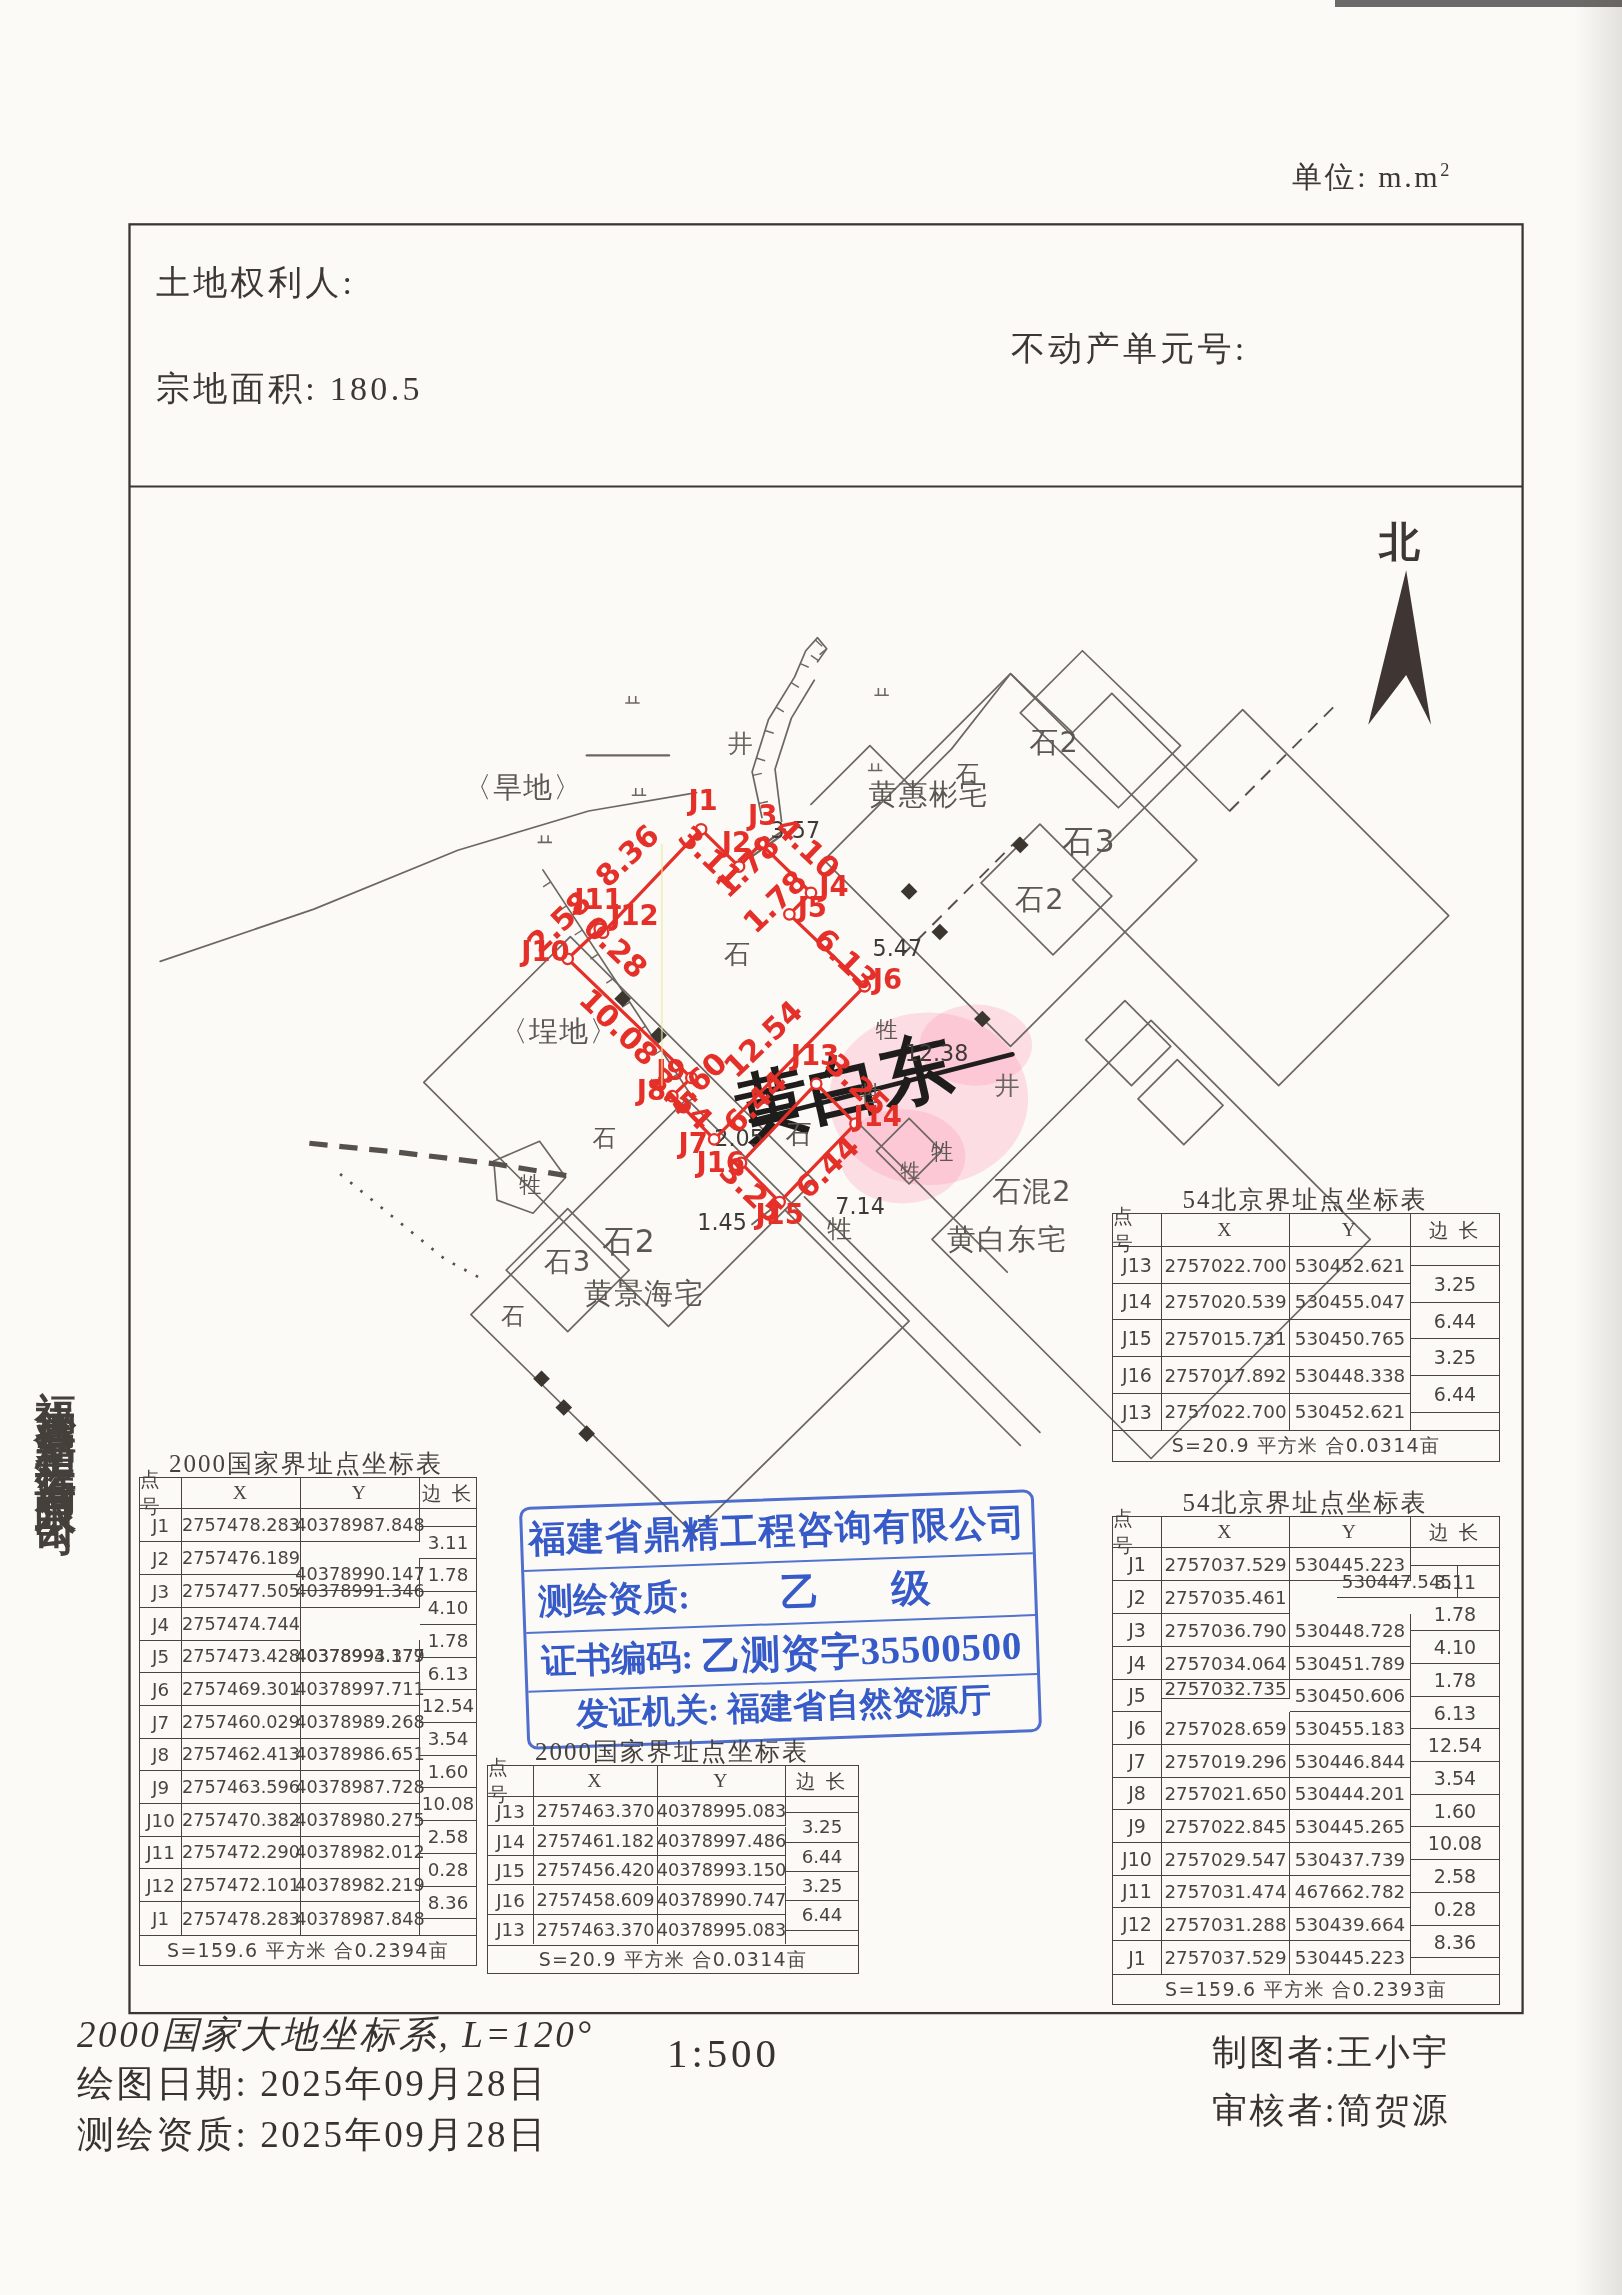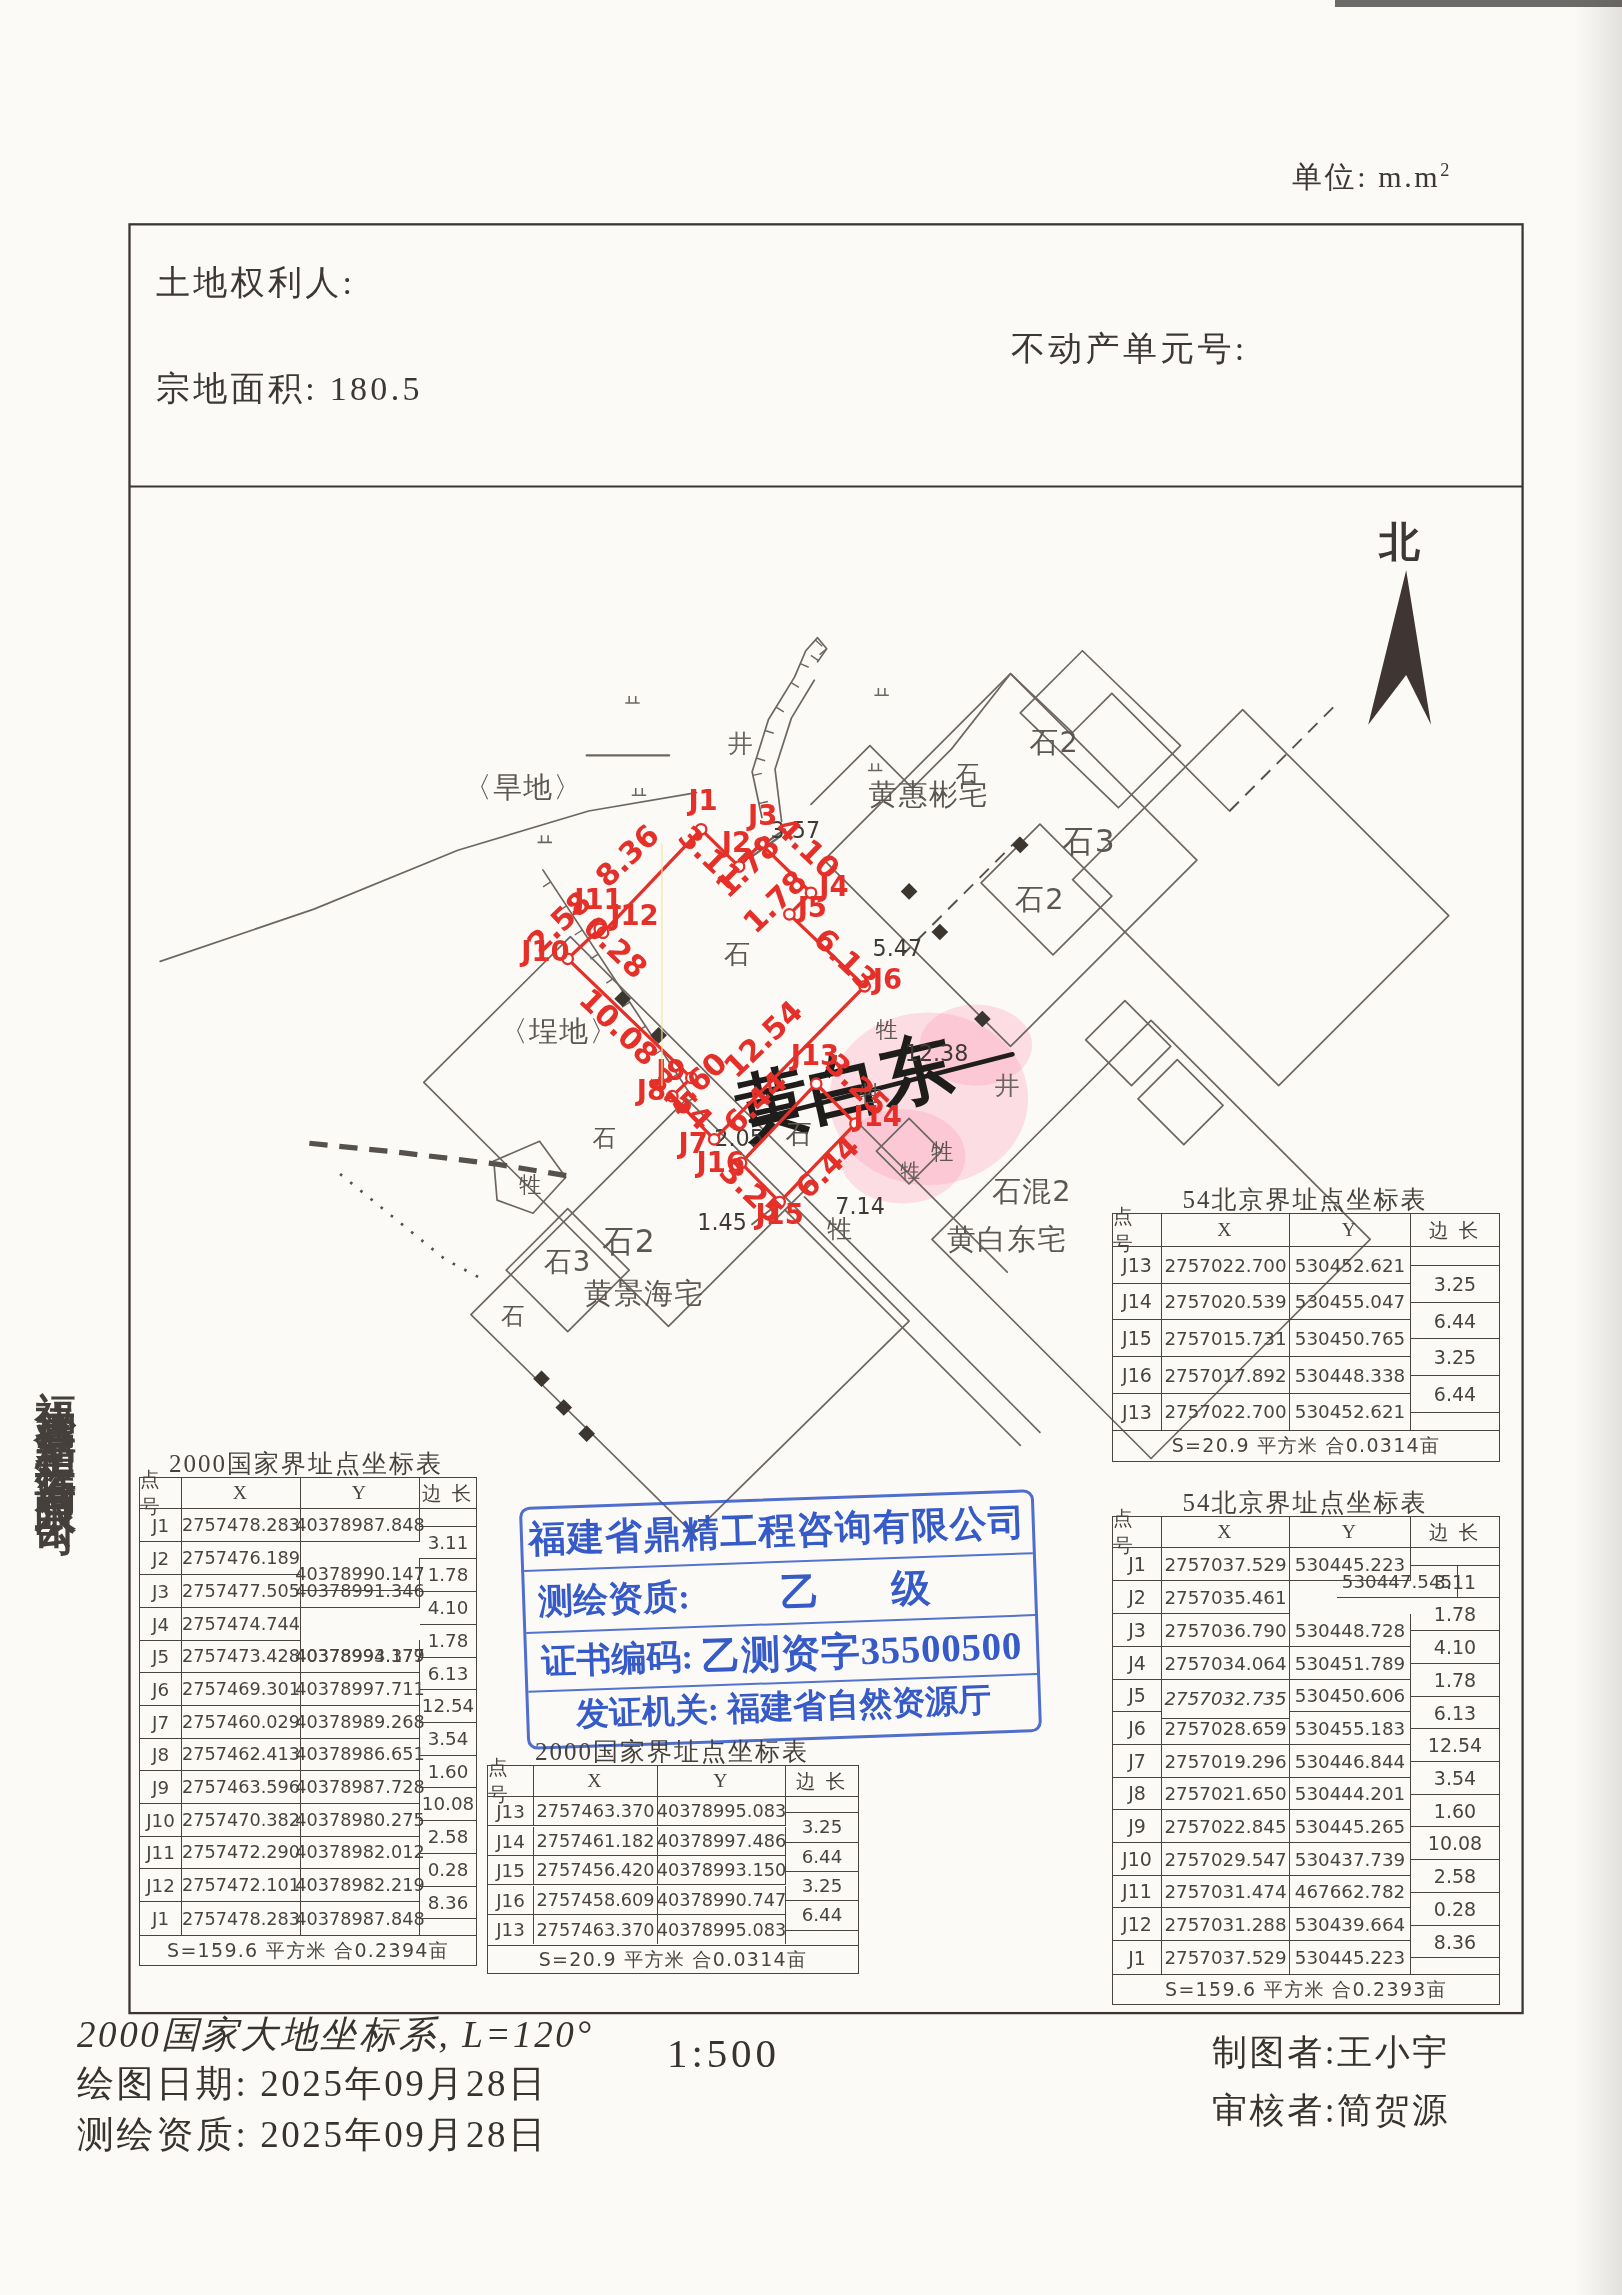--- a/index.html
+++ b/index.html
@@ -374,21 +374,21 @@
         <div class="cell" style="left: 0px; top: 64px; width: 49px; height: 33px; font-size: 19px; border-right: 1.3px solid rgb(74, 68, 63); border-bottom: 1.3px solid rgb(74, 68, 63);">J2</div>
         <div class="cell" style="left: 49px; top: 64px; width: 128px; height: 33px; font-size: 18.3px; border-right: 1.3px solid rgb(74, 68, 63); border-bottom: 1.3px solid rgb(74, 68, 63);">2757035.461</div>
         <div class="cell" style="left: 177px; top: 48px; width: 121px; height: 33px; font-size: 18.3px; border-right: 1.3px solid rgb(74, 68, 63); border-bottom: 1.3px solid rgb(74, 68, 63); margin-left: 47px;">530447.545</div>
         <div class="cell" style="left: 0px; top: 97px; width: 49px; height: 33px; font-size: 19px; border-right: 1.3px solid rgb(74, 68, 63); border-bottom: 1.3px solid rgb(74, 68, 63);">J3</div>
         <div class="cell" style="left: 49px; top: 97px; width: 128px; height: 33px; font-size: 18.3px; border-right: 1.3px solid rgb(74, 68, 63); border-bottom: 1.3px solid rgb(74, 68, 63);">2757036.790</div>
         <div class="cell" style="left: 177px; top: 97px; width: 121px; height: 33px; font-size: 18.3px; border-right: 1.3px solid rgb(74, 68, 63); border-bottom: 1.3px solid rgb(74, 68, 63);">530448.728</div>
         <div class="cell" style="left: 0px; top: 130px; width: 49px; height: 33px; font-size: 19px; border-right: 1.3px solid rgb(74, 68, 63); border-bottom: 1.3px solid rgb(74, 68, 63);">J4</div>
         <div class="cell" style="left: 49px; top: 130px; width: 128px; height: 33px; font-size: 18.3px; border-right: 1.3px solid rgb(74, 68, 63); border-bottom: 1.3px solid rgb(74, 68, 63);">2757034.064</div>
         <div class="cell" style="left: 177px; top: 130px; width: 121px; height: 33px; font-size: 18.3px; border-right: 1.3px solid rgb(74, 68, 63); border-bottom: 1.3px solid rgb(74, 68, 63);">530451.789</div>
         <div class="cell" style="left: 0px; top: 162px; width: 49px; height: 33px; font-size: 19px; border-right: 1.3px solid rgb(74, 68, 63); border-bottom: 1.3px solid rgb(74, 68, 63);">J5</div>
-        <div class="cell" style="left: 49px; top: 162px; width: 128px; height: 40px; font-size: 18.3px; border-right: 1.3px solid rgb(74, 68, 63); border-bottom: 1.3px solid rgb(74, 68, 63); font-style: italic;">2757032.735</div>
+        <div class="cell" style="left: 49px; top: 162px; width: 128px; height: 20px; font-size: 18.3px; border-right: 1.3px solid rgb(74, 68, 63); border-bottom: 1.3px solid rgb(74, 68, 63);">2757032.735</div>
         <div class="cell" style="left: 177px; top: 162px; width: 121px; height: 33px; font-size: 18.3px; border-right: 1.3px solid rgb(74, 68, 63); border-bottom: 1.3px solid rgb(74, 68, 63);">530450.606</div>
         <div class="cell" style="left: 0px; top: 195px; width: 49px; height: 33px; font-size: 19px; border-right: 1.3px solid rgb(74, 68, 63); border-bottom: 1.3px solid rgb(74, 68, 63);">J6</div>
         <div class="cell" style="left: 49px; top: 195px; width: 128px; height: 33px; font-size: 18.3px; border-right: 1.3px solid rgb(74, 68, 63); border-bottom: 1.3px solid rgb(74, 68, 63);">2757028.659</div>
         <div class="cell" style="left: 177px; top: 195px; width: 121px; height: 33px; font-size: 18.3px; border-right: 1.3px solid rgb(74, 68, 63); border-bottom: 1.3px solid rgb(74, 68, 63);">530455.183</div>
         <div class="cell" style="left: 0px; top: 228px; width: 49px; height: 33px; font-size: 19px; border-right: 1.3px solid rgb(74, 68, 63); border-bottom: 1.3px solid rgb(74, 68, 63);">J7</div>
         <div class="cell" style="left: 49px; top: 228px; width: 128px; height: 33px; font-size: 18.3px; border-right: 1.3px solid rgb(74, 68, 63); border-bottom: 1.3px solid rgb(74, 68, 63);">2757019.296</div>
         <div class="cell" style="left: 177px; top: 228px; width: 121px; height: 33px; font-size: 18.3px; border-right: 1.3px solid rgb(74, 68, 63); border-bottom: 1.3px solid rgb(74, 68, 63);">530446.844</div>
         <div class="cell" style="left: 0px; top: 260px; width: 49px; height: 33px; font-size: 19px; border-right: 1.3px solid rgb(74, 68, 63); border-bottom: 1.3px solid rgb(74, 68, 63);">J8</div>
         <div class="cell" style="left: 49px; top: 260px; width: 128px; height: 33px; font-size: 18.3px; border-right: 1.3px solid rgb(74, 68, 63); border-bottom: 1.3px solid rgb(74, 68, 63);">2757021.650</div>
         <div class="cell" style="left: 177px; top: 260px; width: 121px; height: 33px; font-size: 18.3px; border-right: 1.3px solid rgb(74, 68, 63); border-bottom: 1.3px solid rgb(74, 68, 63);">530444.201</div>

